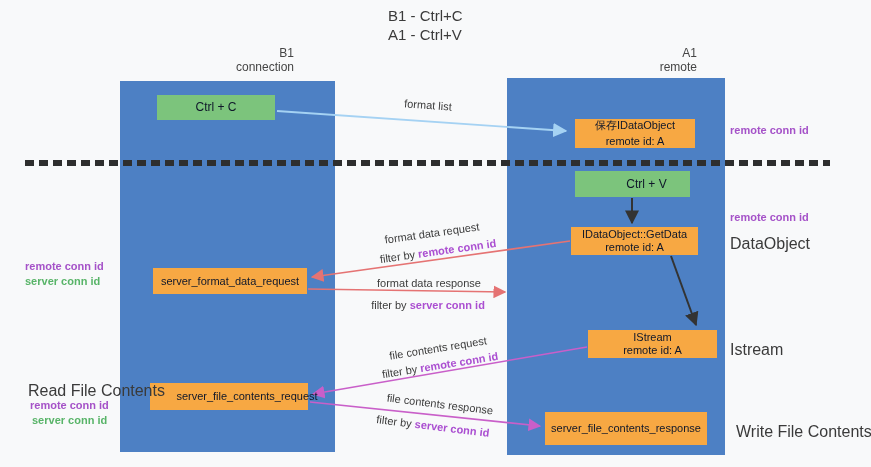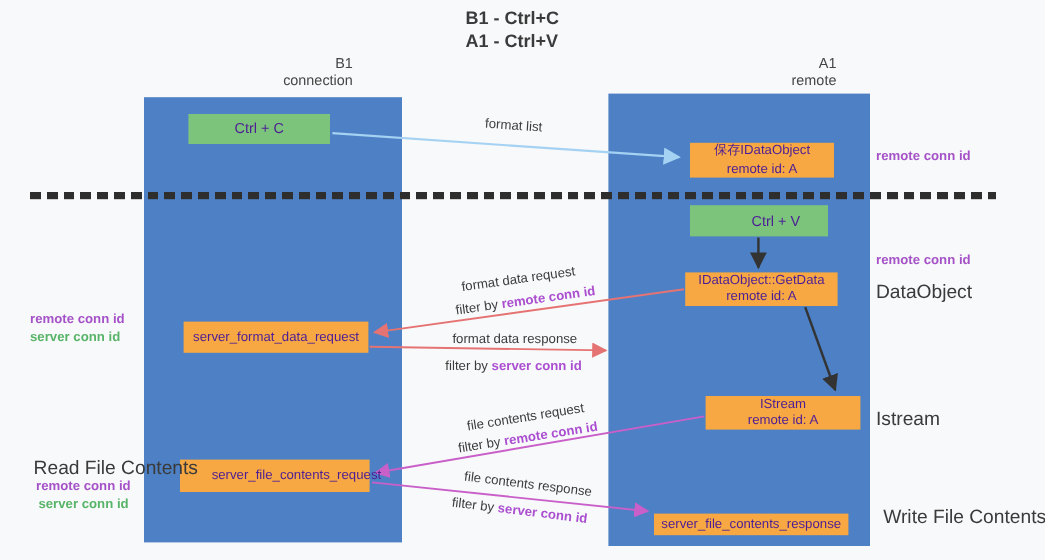--- a/index.html
+++ b/index.html
@@ -1,28 +1,28 @@
 <!DOCTYPE html>
 <html><head>
 <meta charset="utf-8">
 <style>
   * { margin:0; padding:0; box-sizing:border-box; }
   html,body { background:#f7f8f9; font-family:"Liberation Sans", sans-serif; }
   .canvas { position:relative; width:871px; height:467px; background:#f8f9fa; overflow:hidden; }
 
-  .title { position:absolute; left:388px; top:6px; font-size:15px; line-height:19px; color:#3b3b3b;font-weight:bold; }
+  .title { position:absolute; left:388px; top:6px; font-size:15px; line-height:19px; color:#3b3b3b; }
 
   .lane { position:absolute; background:#4d80c4; }
   .lane-header { position:absolute; text-align:right; font-size:12px; line-height:14px; color:#454545; }
 
   .divider { position:absolute; left:25px; top:160px; width:805px; height:6px;
              background:repeating-linear-gradient(90deg,#2e2e2e 0 9px,transparent 9px 14px); }
 
   .node { position:absolute; display:flex; flex-direction:column; align-items:center; justify-content:center;
-          color:#4c1d95; text-align:center; font-size:11px; line-height:13px; white-space:nowrap; }
+          color:#0f172a; text-align:center; font-size:11px; line-height:13px; white-space:nowrap; }
   .node.orange { background:#f7a843; }
   .node.green  { background:#7cc47c; font-size:12px; }
 
   svg.arrows { position:absolute; left:0; top:0; pointer-events:none; }
 
   .flow-label { position:absolute; font-size:11px; color:#3c3c3c; white-space:nowrap;
                 transform:translate(-50%,-50%) rotate(var(--r,0deg)); }
   .key-purple { color:#ab4fd1; font-weight:bold; }
 
   .annot { position:absolute; white-space:nowrap; font-size:11px; }
@@ -95,21 +95,21 @@
   <div class="node orange" style="left:153px; top:268px; width:154px; height:26px;">
     <div>server_format_data_request</div>
   </div>
   <div class="node orange" style="left:588px; top:330px; width:129px; height:28px;">
     <div>IStream</div>
     <div>remote id: A</div>
   </div>
   <div class="node orange" style="left:150px; top:383px; width:158px; height:27px;padding-left:36px;">
     <div>server_file_contents_request</div>
   </div>
-  <div class="node orange" style="left:545px; top:428px; width:162px; height:18px;">
+  <div class="node orange" style="left:545px; top:412px; width:162px; height:33px;">
     <div>server_file_contents_response</div>
   </div>
 
   <div class="flow-label" style="left:428px; top:105px; --r:4deg;">
     <span>format list</span>
   </div>
 
   <div class="flow-label" style="left:432px; top:233px; --r:-8deg;">
     <span>format data request</span>
   </div>

